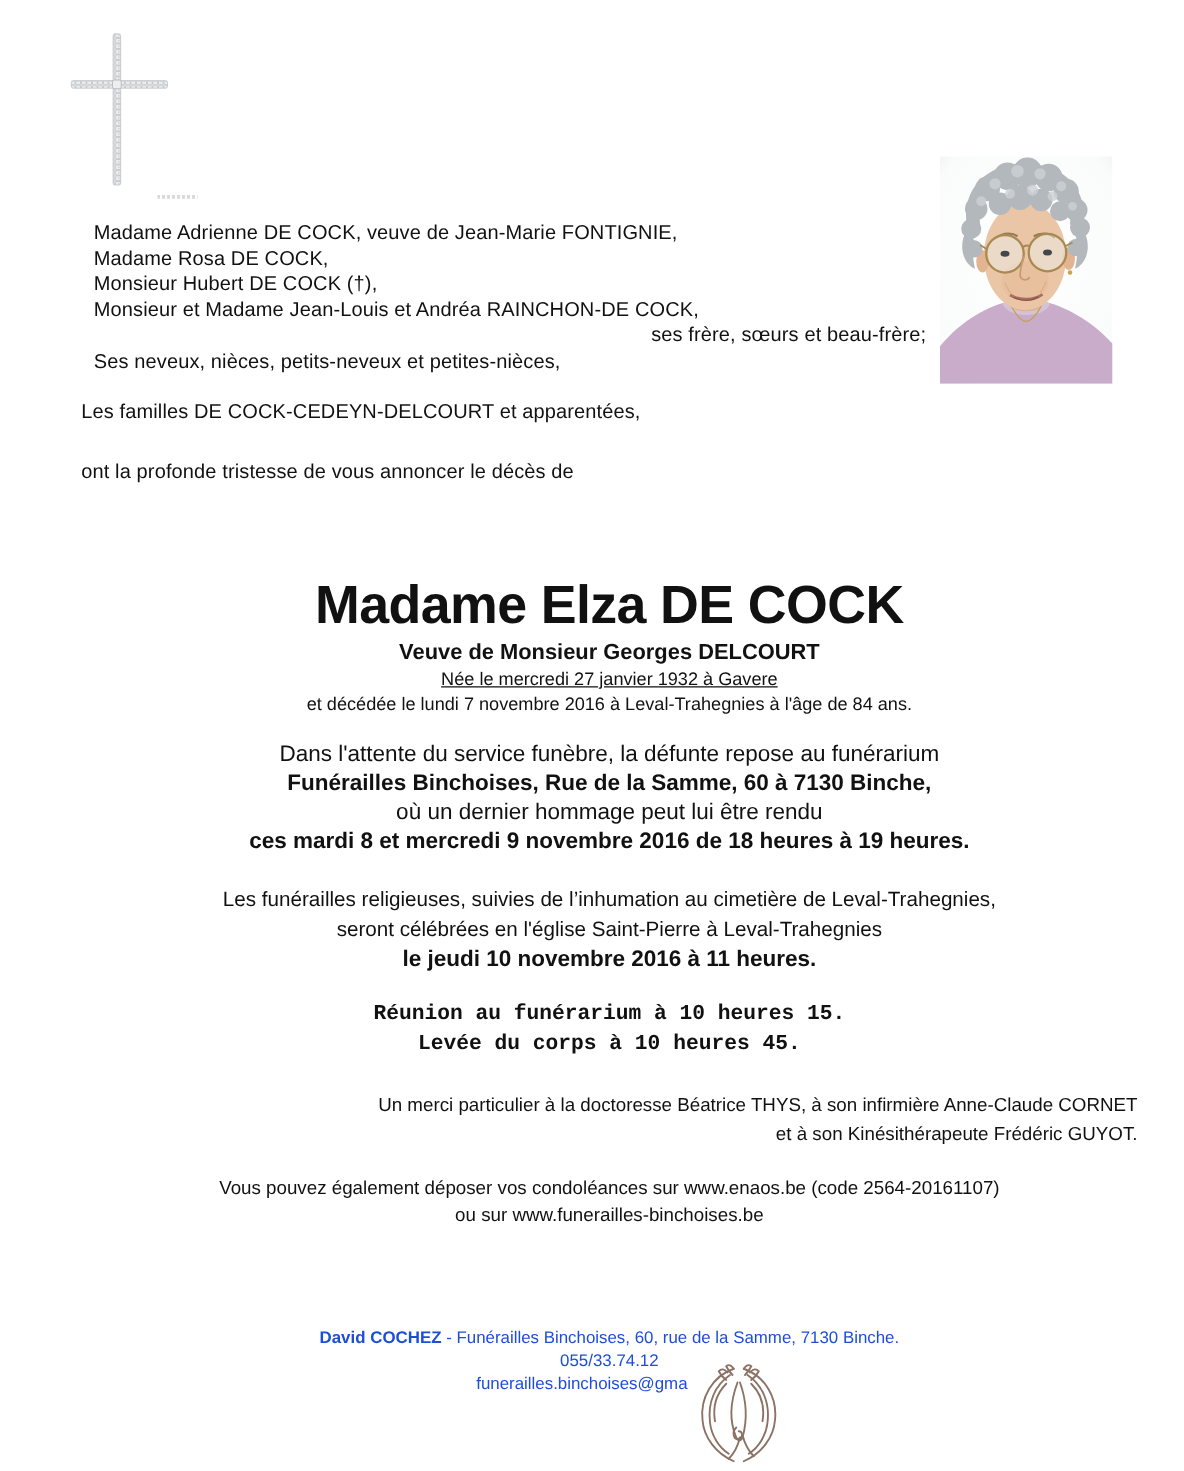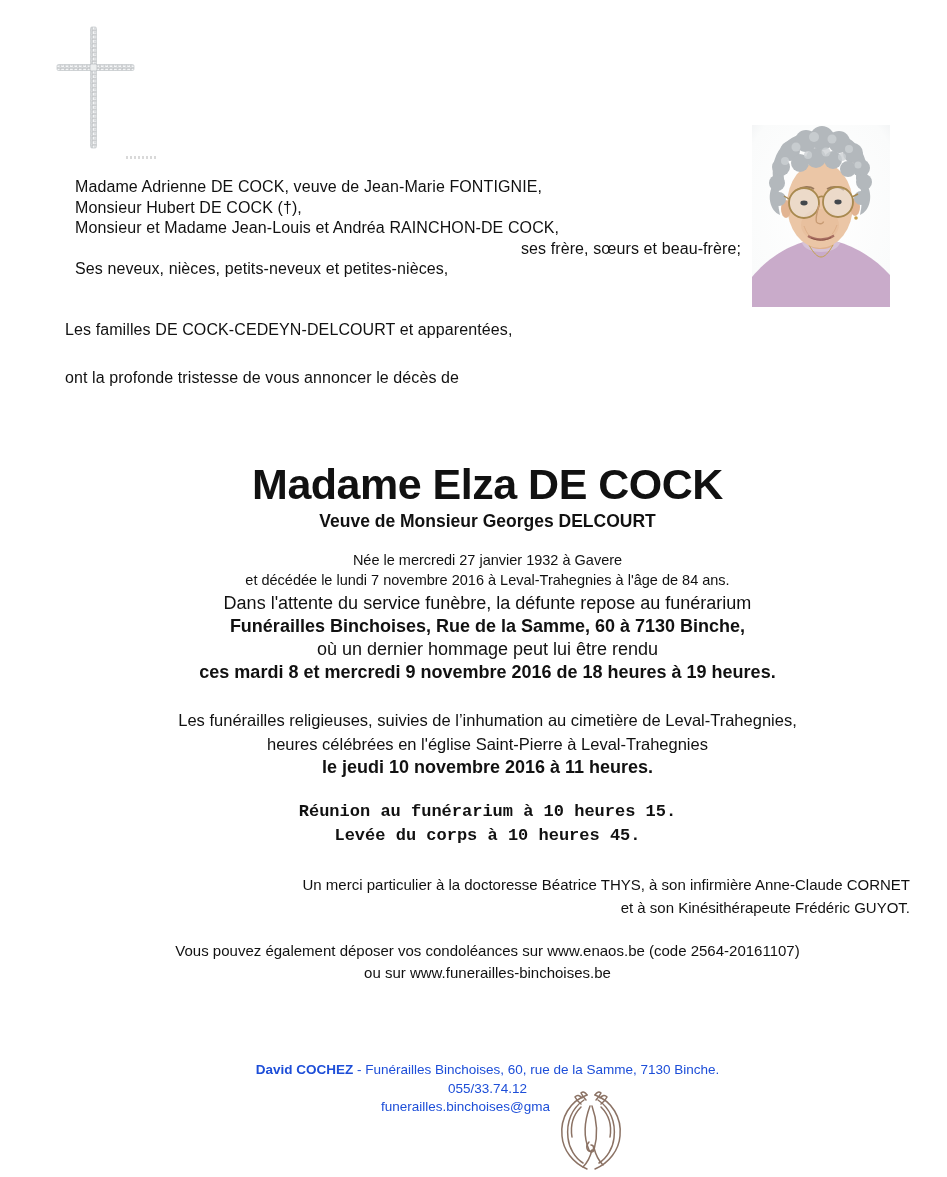--- a/index.html
+++ b/index.html
@@ -30,21 +30,21 @@
   .announce-line{position:absolute;left:65px;top:369px;font-size:16px;letter-spacing:.1px;}
 
   
   .col{position:absolute;left:65px;width:845px;text-align:center;}
 
   .title-block{top:462px;}
   .title-block h1{
     margin:0;font-size:43px;line-height:44px;font-weight:bold;letter-spacing:-.5px;
   }
   .subtitle{font-size:17.5px;font-weight:bold;margin-top:5px;line-height:21px;}
-  .birthline{font-size:14.5px;margin-top:18px;line-height:20px;}
+  .birthline{font-size:14.5px;margin-top:2px;line-height:20px;text-decoration:underline;}
   .deathline{font-size:14.5px;line-height:20px;}
 
   .funerarium{top:592px;font-size:18px;line-height:23px;}
   .ceremony{top:709px;font-size:16.5px;line-height:23.5px;}
   .ceremony .big{font-size:18px;}
   .schedule{top:800px;font-size:17px;line-height:23.5px;font-weight:bold;font-family:Liberation Mono, monospace;}
   .thanks{top:873px;font-size:15px;line-height:23px;text-align:right;}
   .condolences{top:940px;font-size:15px;line-height:21.5px;}
 
   .b{font-weight:bold;}
@@ -149,20 +149,21 @@
 
     <path d="M67,80 C65,88 63,94 64.5,97 C66,99.5 71,99.5 71.5,96.5" stroke="#c79a73" stroke-width="1.4" fill="none"></path>
 
     <path d="M56,111 C63,115.5 75,115.5 82,110.5" stroke="#a86f62" stroke-width="2.2" fill="none"></path>
     <path d="M59,113 C66,116 73,116 79,112.5" stroke="#8d5548" stroke-width="1" fill="none"></path>
     <path d="M52,101 C54,106 55,108 57,110 M85,100 C83,105 82,107 80,109" stroke="#d8a880" stroke-width="1" fill="none" opacity="0.7"></path>
   </svg>
 
   <div class="family">
     <div>Madame Adrienne DE COCK, veuve de Jean-Marie FONTIGNIE,</div>
+    <div>Madame Rosa DE COCK,</div>
     <div>Monsieur Hubert DE COCK (†),</div>
     <div>Monsieur et Madame Jean-Louis et Andréa RAINCHON-DE COCK,</div>
     <div class="rel">ses frère, sœurs et beau-frère;</div>
     <div>Ses neveux, nièces, petits-neveux et petites-nièces,</div>
   </div>
   <div class="families-line">Les familles DE COCK-CEDEYN-DELCOURT et apparentées,</div>
   <div class="announce-line">ont la profonde tristesse de vous annoncer le décès de</div>
 
   <div class="col title-block">
     <h1>Madame Elza DE COCK</h1>
@@ -173,21 +174,21 @@
 
   <div class="col funerarium">
     <div>Dans l'attente du service funèbre, la défunte repose au funérarium</div>
     <div class="b">Funérailles Binchoises, Rue de la Samme, 60 à 7130 Binche,</div>
     <div>où un dernier hommage peut lui être rendu</div>
     <div class="b">ces mardi 8 et mercredi 9 novembre 2016 de 18 heures à 19 heures.</div>
   </div>
 
   <div class="col ceremony">
     <div>Les funérailles religieuses, suivies de l’inhumation au cimetière de Leval-Trahegnies,</div>
-    <div>heures célébrées en l'église Saint-Pierre à Leval-Trahegnies</div>
+    <div>seront célébrées en l'église Saint-Pierre à Leval-Trahegnies</div>
     <div class="b big">le jeudi 10 novembre 2016 à 11 heures.</div>
   </div>
 
   <div class="col schedule">
     <div>Réunion au funérarium à 10 heures 15.</div>
     <div>Levée du corps à 10 heures 45.</div>
   </div>
 
   <div class="col thanks">
     <div>Un merci particulier à la doctoresse Béatrice THYS, à son infirmière Anne-Claude CORNET</div>

